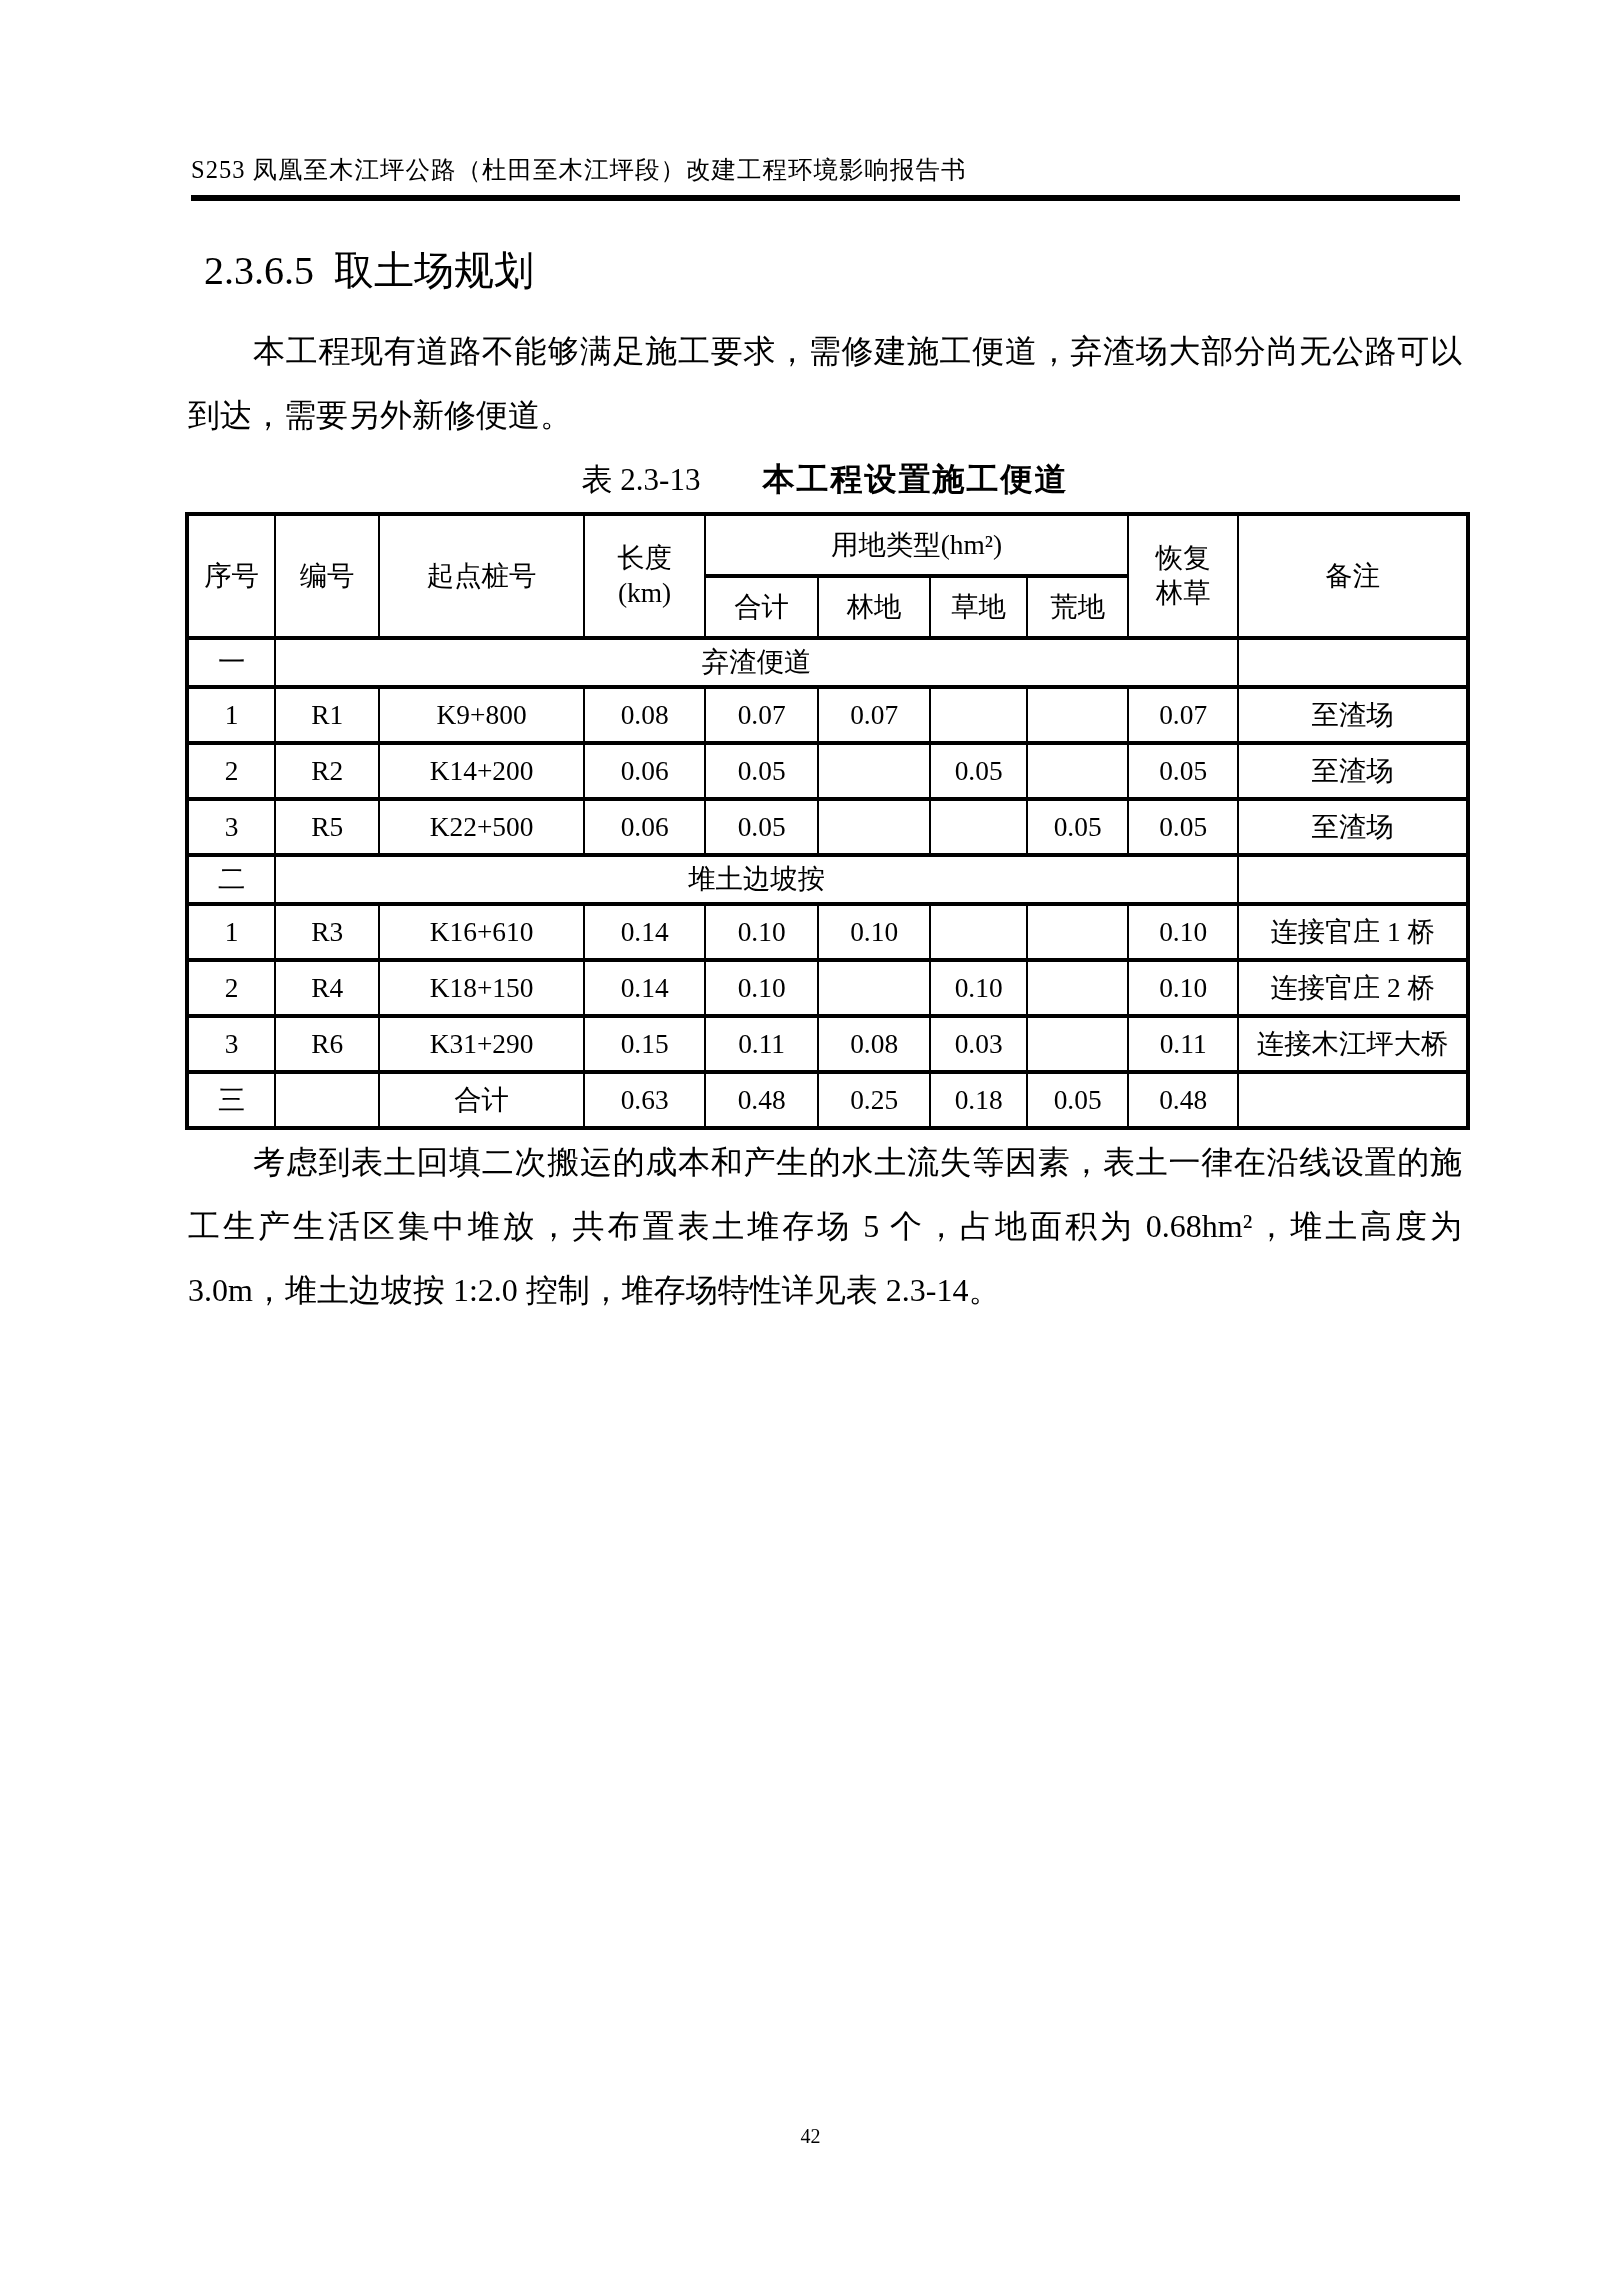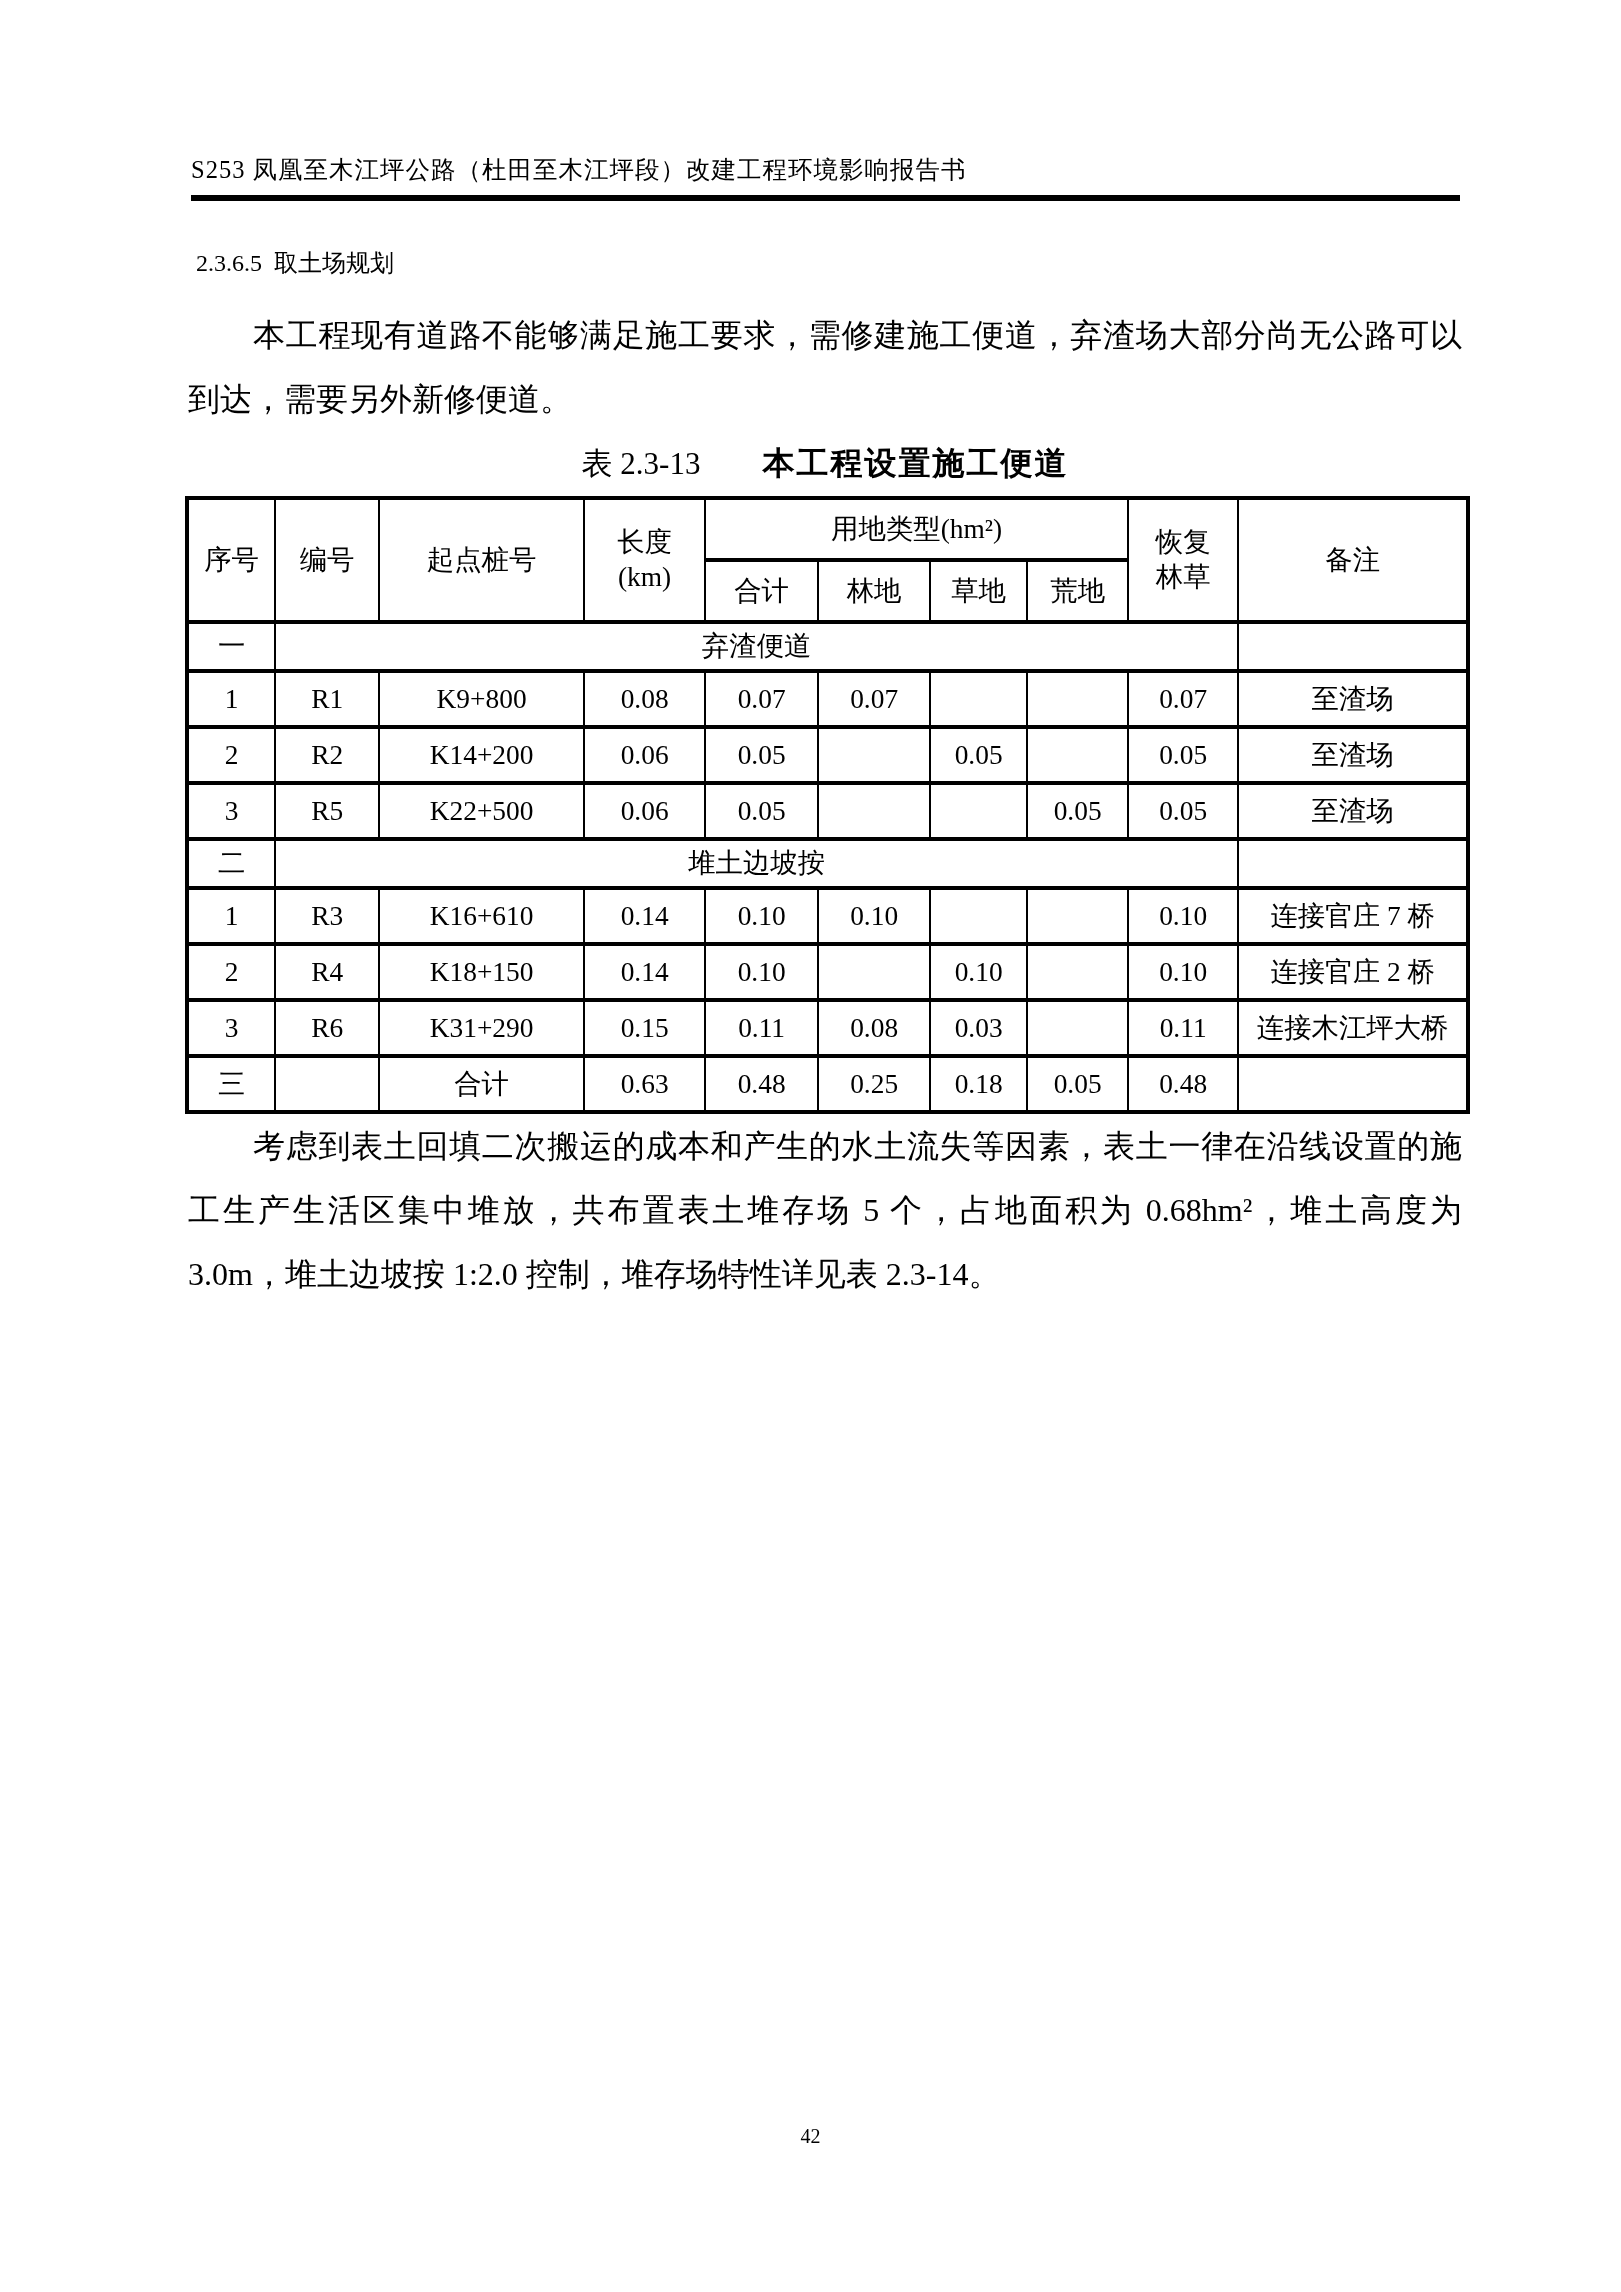--- a/index.html
+++ b/index.html
@@ -37,23 +37,23 @@
   }
   .content {
     position: absolute;
     top: 223px;
     left: 188px;
     width: 1274px;
     font-size: 32px;
     line-height: 64px;
   }
   .sec-heading {
-    font-size: 24px;
+    font-size: 40px;
     line-height: 64px;
-    margin: 8px;
+    margin: 16px;
     font-weight: normal;
     white-space: pre;
   }
   .para {
     margin: 0;
     text-align: justify;
     text-indent: 65px;
   }
   .table-caption {
     line-height: 64px;
@@ -210,21 +210,21 @@
         <tr class="data-row">
           <td>1</td>
           <td>R3</td>
           <td>K16+610</td>
           <td>0.14</td>
           <td>0.10</td>
           <td>0.10</td>
           <td></td>
           <td></td>
           <td>0.10</td>
-          <td>连接官庄 7 桥</td>
+          <td>连接官庄 1 桥</td>
         </tr>
         <tr class="data-row">
           <td>2</td>
           <td>R4</td>
           <td>K18+150</td>
           <td>0.14</td>
           <td>0.10</td>
           <td></td>
           <td>0.10</td>
           <td></td>

